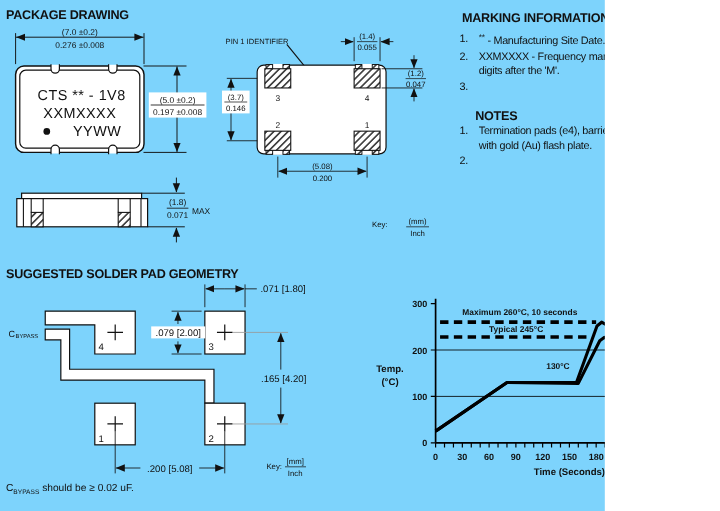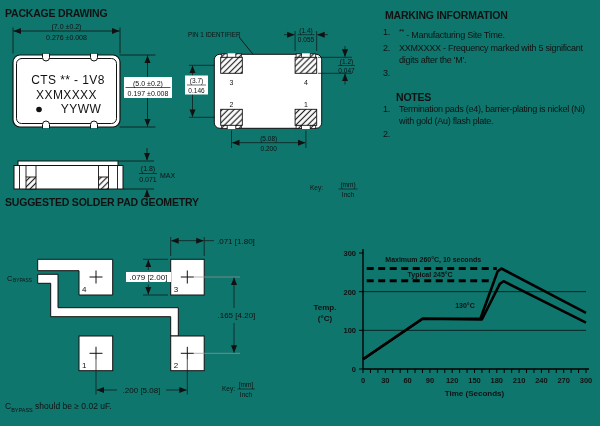--- a/index.html
+++ b/index.html
@@ -1,16 +1,16 @@
 <!DOCTYPE html>
 <html><head>
 <meta charset="utf-8">
 <style>
   html,body{margin:0;padding:0;background:#fff;}
-  .page{position:relative;width:600px;height:426px;background:#0f766e;overflow:hidden;
+  .page{position:relative;width:504px;height:426px;background:#7dd3fc;overflow:hidden;
         font-family:"Liberation Sans",sans-serif;color:#111;}
   .hd{position:absolute;font-size:10.5px;font-weight:bold;letter-spacing:-0.2px;white-space:nowrap;}
   .col{position:absolute;left:383px;width:217px;font-size:9px;letter-spacing:-0.25px;line-height:12px;}
   .li{display:flex;margin-bottom:1px;}
   .num{width:16px;flex-shrink:0;}
   .sup{vertical-align:super;font-size:7px;}
   svg text{fill:#111;}
   .dt{font-size:7px;}
   .dts{font-size:6.5px;}
   .pkgtxt{font-size:12px;letter-spacing:0.4px;}
@@ -24,26 +24,26 @@
   .note sub{font-size:5.5px;}
 </style>
 </head>
 <body>
 
 <div class="page">
 
   <div class="hd" style="left:5px;top:7px;">PACKAGE DRAWING</div>
   <div class="hd" style="left:385px;top:9px;">MARKING INFORMATION</div>
   <div class="hd" style="left:385px;top:91px;padding-left:11px;">NOTES</div>
-  <div class="hd" style="left:5px;top:196px;">SUGGESTED SOLDER PAD GEOMETRY</div>
+  <div class="hd" style="left:5px;top:223px;">SUGGESTED SOLDER PAD GEOMETRY</div>
 
   <div class="col" style="top:26px;">
     <div class="li">
       <span class="num">1.</span>
-      <span><span class="sup">**</span><span> - Manufacturing Site Time.</span></span>
+      <span><span class="sup">**</span><span> - Manufacturing Site Date.</span></span>
     </div>
     <div class="li">
       <span class="num">2.</span>
       <span>XXMXXXX - Frequency marked with 5 significant digits after the 'M'.</span>
     </div>
     <div class="li">
       <span class="num">3.</span>
     </div>
   </div>
 

